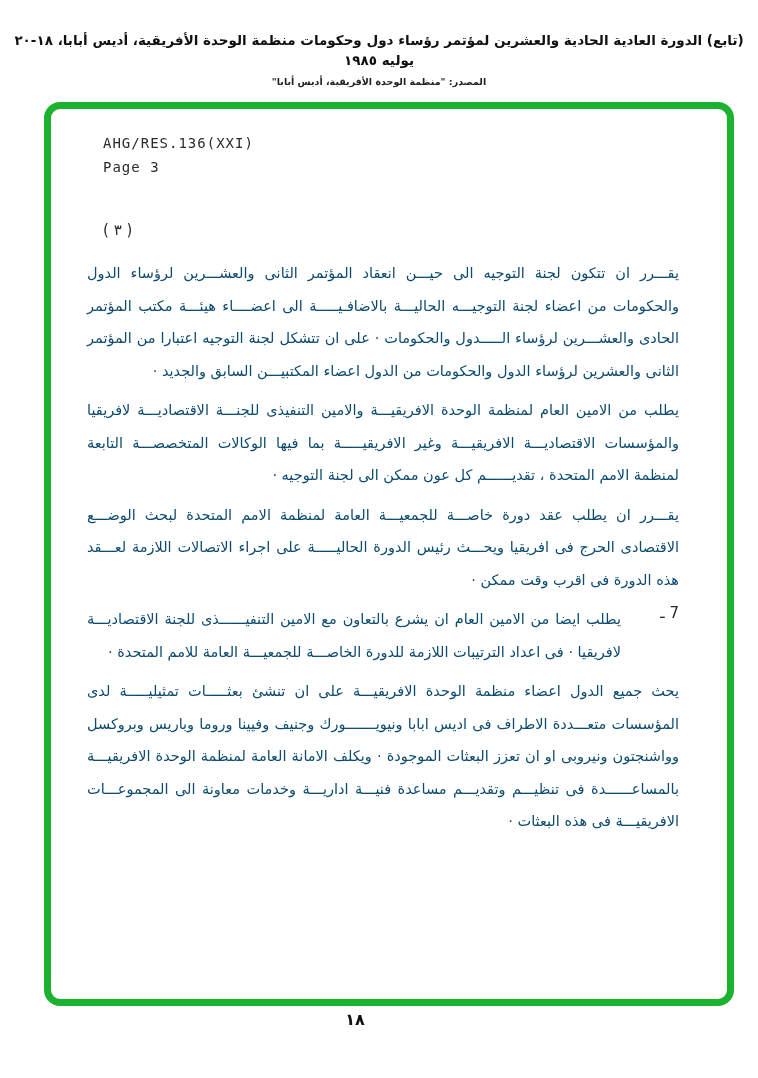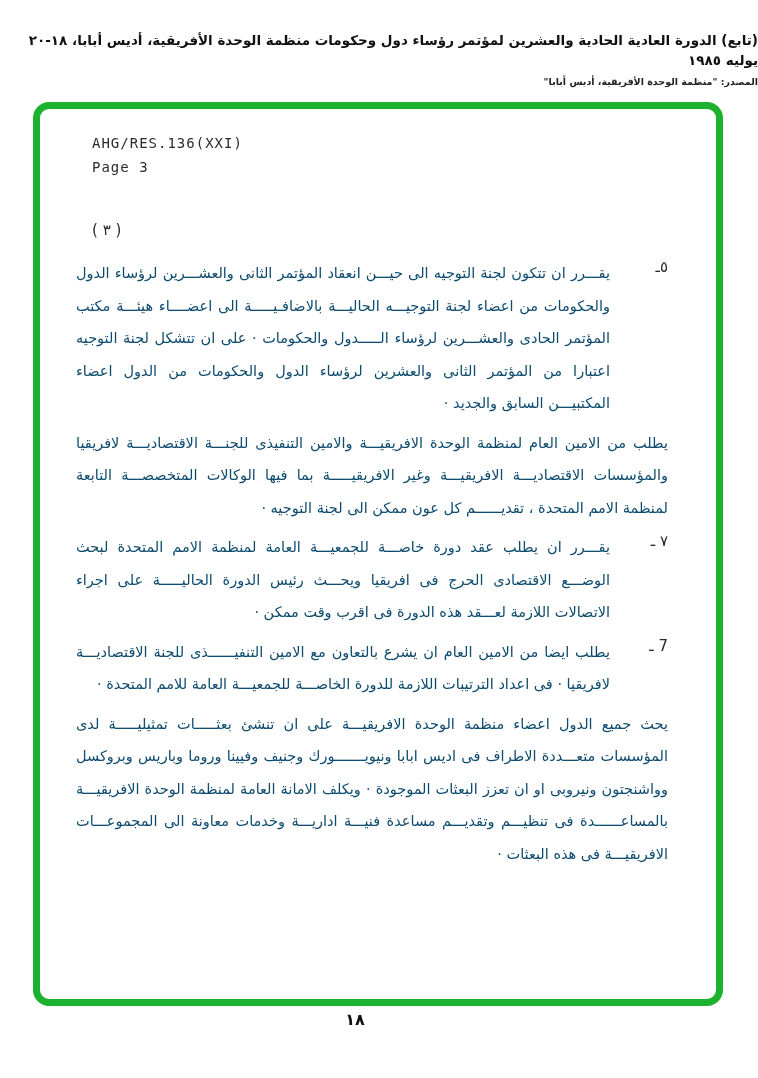--- a/index.html
+++ b/index.html
@@ -14,40 +14,40 @@
     height: 1078px;
     background: #ffffff;
     overflow: hidden;
   }
   
   .header {
     position: absolute;
     top: 30px;
     left: 0;
     width: 758px;
-    text-align: right;
+    text-align: center;
     direction: rtl;
   }
   .header-session {
     font-size: 13.5px;
     font-weight: bold;
     color: #111111;
     letter-spacing: 0;
     line-height: 1.5;
   }
   .header-source {
     margin-top: 5px;
     font-size: 9.5px;
     font-weight: bold;
     color: #222222;
   }
   
   .green-box {
     position: absolute;
-    left: 33px;
+    left: 44px;
     top: 102px;
     width: 676px;   
     height: 890px;
     border: 7px solid #1cb230;
     border-radius: 16px;
     background: #ffffff;
     box-sizing: content-box;
   }
   .doc-ref {
     position: absolute;
@@ -130,30 +130,28 @@
 
     <div class="doc-ref">AHG/RES.136(XXI)</div>
 
     <div class="doc-page">Page 3</div>
 
     <div class="section-number">( ٣ )</div>
 
     <div class="paragraphs">
 
       <div class="para">
-        <div class="para-num">٥ـ</div>
         <div class="para-text">يقـــرر ان  تتكون لجنة التوجيه الى حيـــن انعقاد المؤتمر الثانى والعشـــرين لرؤساء الدول والحكومات من اعضاء لجنة التوجيـــه الحاليـــة بالاضافـيـــــة الى اعضــــاء هيئـــة مكتب المؤتمر الحادى والعشـــرين لرؤساء الـــــدول والحكومات · على ان تتشكل لجنة التوجيه اعتبارا من المؤتمر الثانى والعشرين لرؤساء الدول والحكومات من الدول اعضاء المكتبيـــن السابق والجديد ·</div>
       </div>
 
       <div class="para">
         <div class="para-text">يطلب من الامين العام لمنظمة الوحدة الافريقيـــة والامين التنفيذى للجنـــة الاقتصاديـــة لافريقيا والمؤسسات الاقتصاديـــة الافريقيـــة وغير الافريقيـــــة بما فيها الوكالات المتخصصـــة التابعة لمنظمة الامم المتحدة ، تقديــــــم كل عون ممكن الى لجنة التوجيه ·</div>
       </div>
 
       <div class="para">
-        <div class="para-num">٧ ـ</div>
         <div class="para-text">يقـــرر ان يطلب عقد دورة خاصـــة للجمعيـــة العامة لمنظمة الامم المتحدة لبحث الوضـــع الاقتصادى الحرج فى افريقيا ويحـــث رئيس الدورة الحاليـــــة على اجراء الاتصالات اللازمة لعـــقد هذه الدورة فى اقرب وقت ممكن ·</div>
       </div>
 
       <div class="para">
         <div class="para-num">7 ـ</div>
         <div class="para-text">يطلب ايضا من الامين العام ان يشرع بالتعاون مع الامين التنفيــــــذى للجنة الاقتصاديـــة لافريقيا · فى اعداد الترتيبات اللازمة للدورة الخاصـــة للجمعيـــة العامة للامم المتحدة ·</div>
       </div>
 
       <div class="para">
         <div class="para-text">يحث جميع الدول اعضاء منظمة الوحدة الافريقيـــة على ان تنشئ بعثـــــات تمثيليـــــة لدى المؤسسات متعـــددة الاطراف فى اديس ابابا ونيويـــــــورك وجنيف  وفيينا وروما وباريس وبروكسل وواشنجتون ونيروبى او ان تعزز البعثات الموجودة · ويكلف  الامانة العامة لمنظمة الوحدة الافريقيـــة بالمساعــــــدة فى تنظيـــم وتقديـــم مساعدة فنيـــة اداريـــة وخدمات معاونة الى المجموعـــات الافريقيـــة فى هذه البعثات ·</div>

